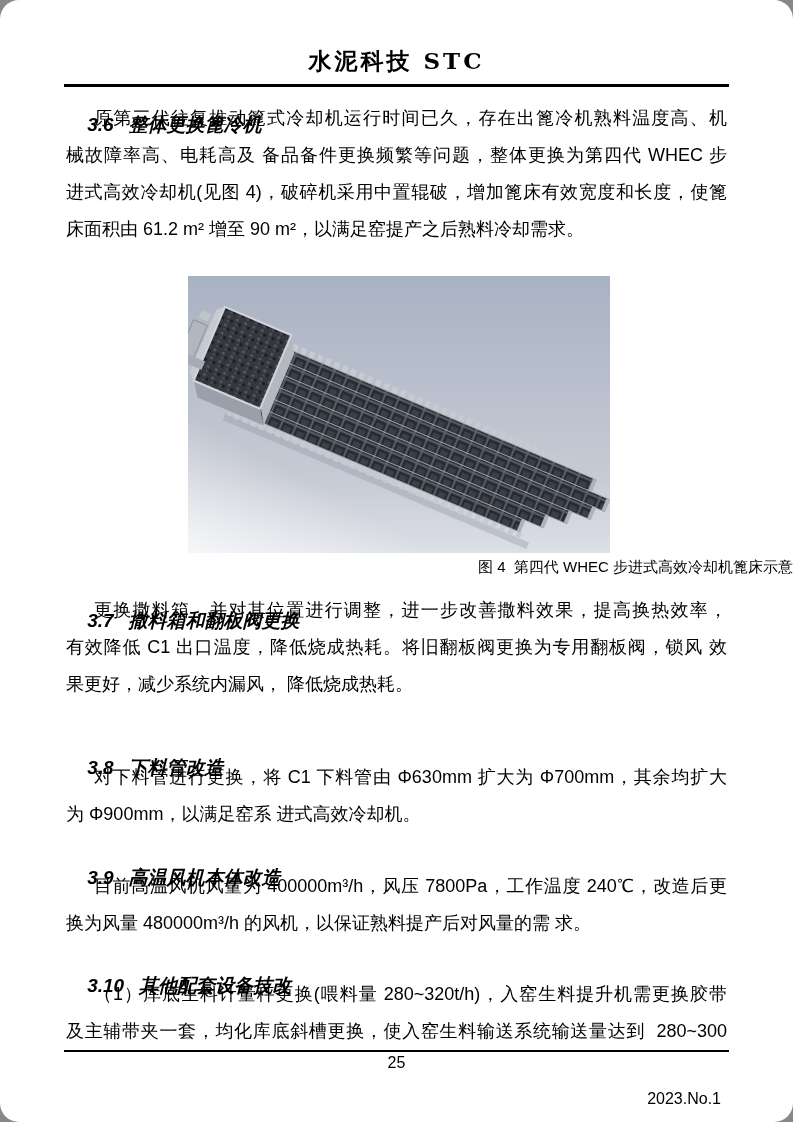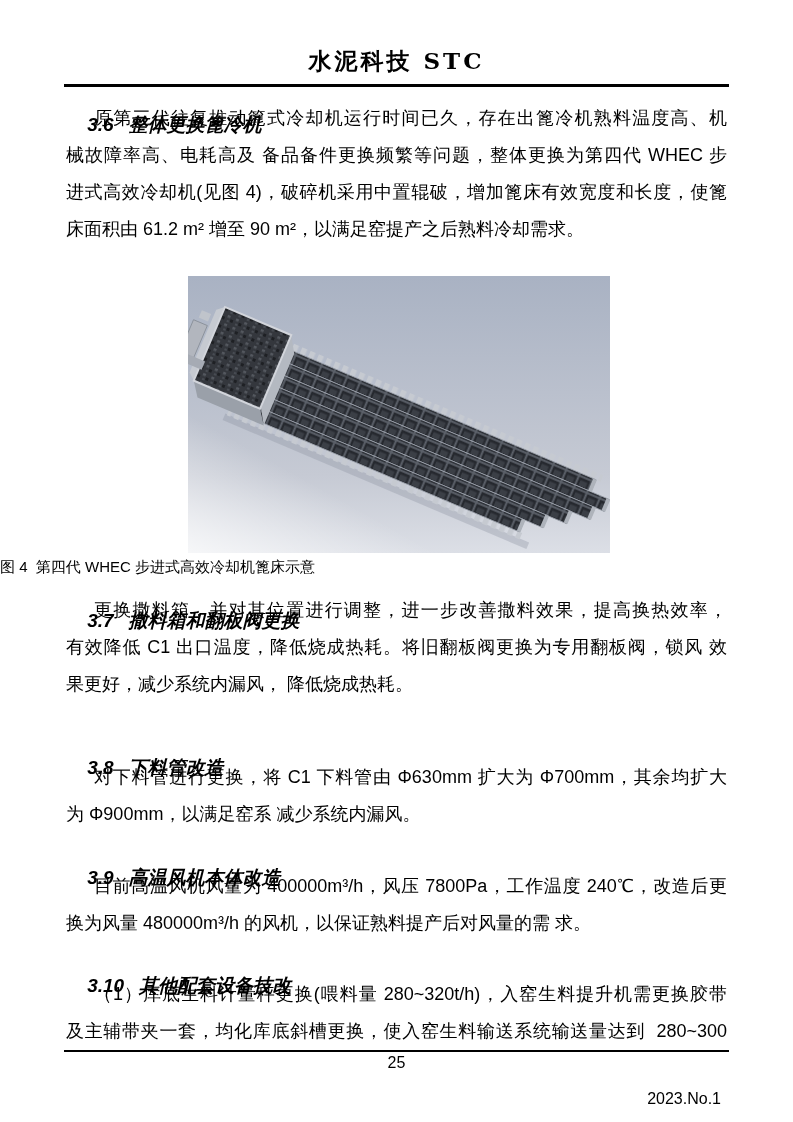--- a/index.html
+++ b/index.html
@@ -4,20 +4,21 @@
 <style>
   html,body{margin:0;padding:0;background:#888;}
   .page{
     position:relative;
     width:793px;height:1122px;
     background:#ffffff;
     margin:0 auto;
     font-family:"Liberation Sans",sans-serif;
     color:#000;
     overflow:hidden;
+    border-radius:19px;
   }
   .doc-title{
     position:absolute;top:46px;left:0;width:793px;
     text-align:center;
     font-family:"DejaVu Serif",serif;
     font-size:23px;font-weight:bold;letter-spacing:3px;
     white-space:pre-wrap;
   }
   .rule{position:absolute;left:64px;width:665px;background:#000;}
   .rule-top{top:84px;height:3px;}
@@ -34,21 +35,21 @@
     height:37px;line-height:37px;
     text-align:justify;text-align-last:justify;
     white-space:pre-wrap;
     overflow:hidden;
   }
   .ln.ind{text-indent:28px;}
   .ln.end{text-align-last:left;}
   .figure-wrap{position:absolute;top:276px;left:188px;width:422px;height:277px;}
   .fig-caption{
     position:absolute;top:556px;left:0;width:793px;
-    text-align:left;font-size:15px;line-height:22px;
+    text-align:right;font-size:15px;line-height:22px;
     white-space:pre-wrap;
   }
   .footer-row{
     position:absolute;top:1055px;left:64px;width:665px;height:16px;
     font-size:16px;line-height:16px;
   }
   .footer-page{position:absolute;left:0;width:665px;text-align:center;}
   .footer-issue{position:absolute;right:8px;margin-top:36px;}
 </style>
 </head>
@@ -141,21 +142,21 @@
     <div class="ln ind">更换撒料箱，并对其位置进行调整，进一步改善撒料效果，提高换热效率，</div>
     <div class="ln">有效降低 C1 出口温度，降低烧成热耗。将旧翻板阀更换为专用翻板阀，锁风 效</div>
     <div class="ln end">果更好，减少系统内漏风， 降低烧成热耗。</div>
   </div>
 
   <div class="sec-h" style="top:729px">
     <span class="num">3.8</span><span class="st">下料管改造</span>
   </div>
   <div class="para" style="top:759px">
     <div class="ln ind">对下料管进行更换，将 C1 下料管由 Φ630mm 扩大为 Φ700mm，其余均扩大</div>
-    <div class="ln end">为 Φ900mm，以满足窑系 减少系统内漏风。</div>
+    <div class="ln end">为 Φ900mm，以满足窑系 进式高效冷却机。</div>
   </div>
 
   <div class="sec-h" style="top:839px">
     <span class="num">3.9</span><span class="st">高温风机本体改造</span>
   </div>
   <div class="para" style="top:868px">
     <div class="ln ind">目前高温风机风量为 400000m³/h，风压 7800Pa，工作温度 240℃，改造后更</div>
     <div class="ln end">换为风量 480000m³/h 的风机，以保证熟料提产后对风量的需 求。</div>
   </div>
 

